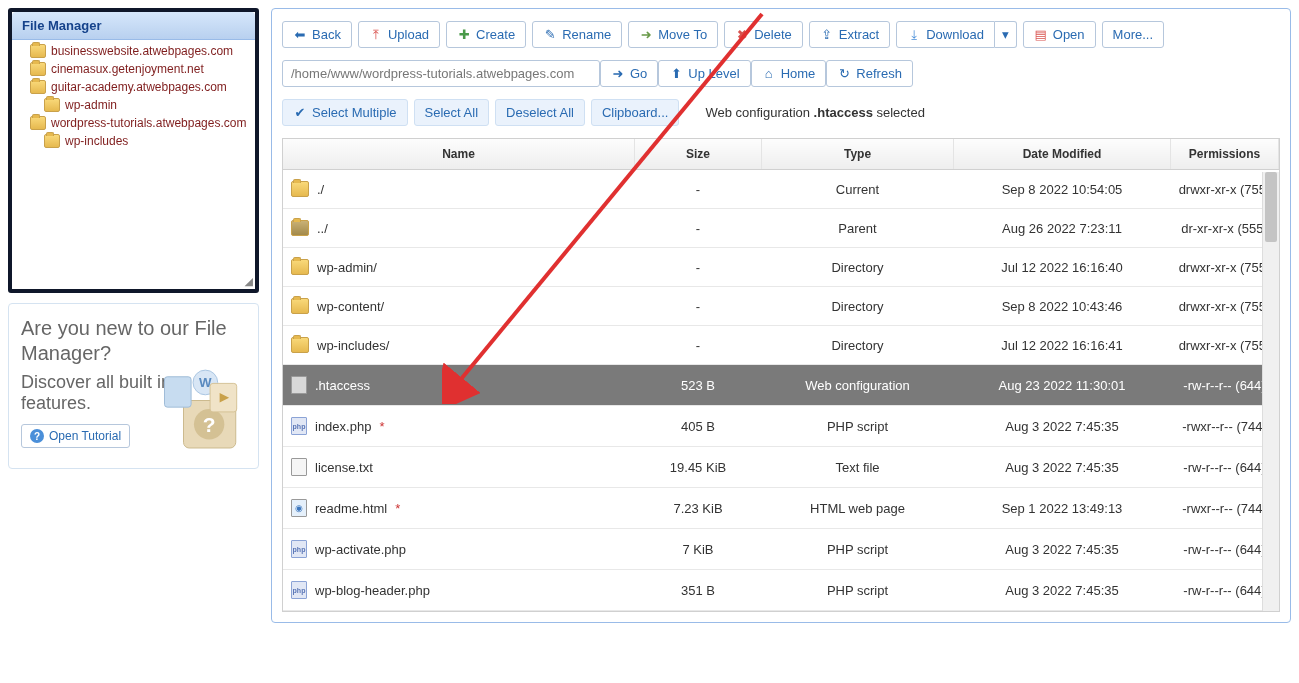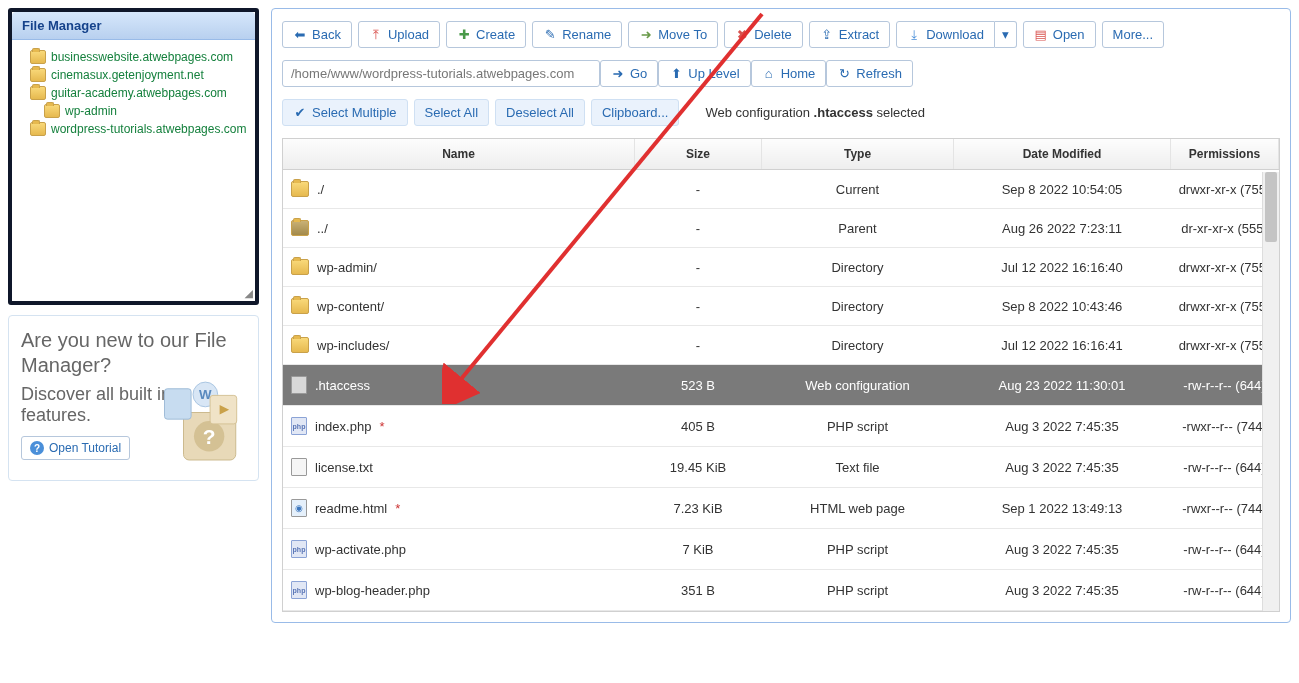--- a/index.html
+++ b/index.html
@@ -1,20 +1,20 @@
 <!DOCTYPE html>
 <html><head>
 <meta charset="utf-8">
 <style>
 body{margin:0;font-family:Arial,Helvetica,sans-serif;font-size:13px;color:#333;background:#fff}
 .container{display:flex;padding:8px;gap:12px;position:relative}
 .left-col{width:251px;display:flex;flex-direction:column;gap:10px}
 .panel{border:4px solid #0f172a;border-radius:3px;background:#fff}
 .panel-header{background:linear-gradient(#d6e7fb,#b8d0ef);color:#15428b;font-weight:bold;padding:6px 10px;border-bottom:1px solid #99bbe8;border-radius:4px 4px 0 0}
-.tree{padding:8px 4px;font-size:12px;color:#15803d;min-height:230px}
+.tree{padding:2px 4px;font-size:12px;color:#7f1d1d;min-height:230px}
 .tree-item{display:flex;align-items:center;padding:2px 0;cursor:pointer}
 .tree-indent-1{padding-left:14px}
 .tree-indent-2{padding-left:28px}
 .folder-ic{width:14px;height:12px;background:linear-gradient(#f9d97a,#e6b94f);border:1px solid #c9a14a;border-radius:2px;margin-right:5px;position:relative}
 .folder-ic::before{content:"";position:absolute;top:-3px;left:1px;width:6px;height:3px;background:#e6b94f;border:1px solid #c9a14a;border-bottom:none;border-radius:2px 2px 0 0}
 .resize-handle{display:flex;justify-content:flex-end;padding:1px 2px;color:#888;font-size:11px}
 .promo{border:1px solid #d5e3f1;border-radius:4px;padding:12px;display:flex;position:relative;min-height:140px}
 .promo-text{flex:1}
 .promo-title{color:#666;font-size:20px;line-height:1.25;margin-bottom:6px}
 .promo-sub{color:#666;font-size:18px;margin-bottom:10px}
@@ -75,20 +75,24 @@
             <span>guitar-academy.atwebpages.com</span>
           </div>
           <div class="tree-item tree-indent-2">
             <span class="folder-ic"></span>
             <span>wp-admin</span>
           </div>
           <div class="tree-item tree-indent-1">
             <span class="folder-ic"></span>
             <span>wordpress-tutorials.atwebpages.com</span>
           </div>
+          <div class="tree-item tree-indent-2">
+            <span class="folder-ic"></span>
+            <span>wp-includes</span>
+          </div>
         </div>
       <div class="resize-handle">◢</div>
     </div>
     <div class="promo">
       <div class="promo-text">
         <div class="promo-title">Are you new to our File Manager?</div>
         <div class="promo-sub">Discover all built in features.</div>
         <button class="promo-btn">
           <span class="help-ic">?</span>
           <span>Open Tutorial</span>

